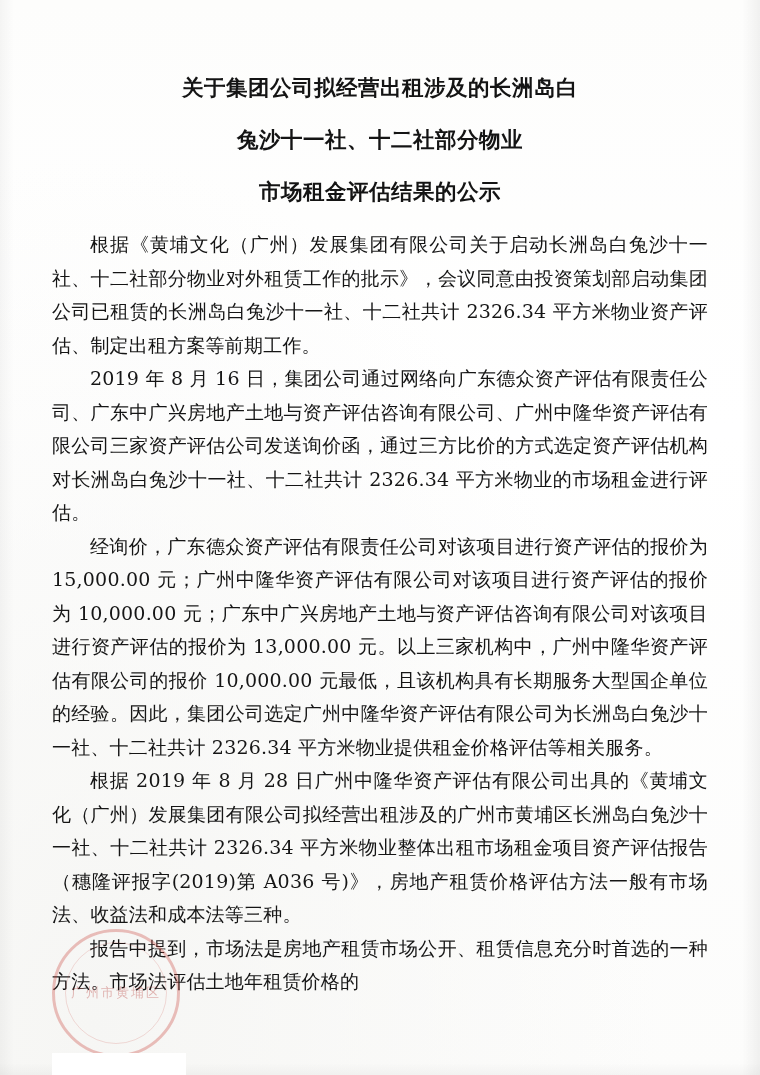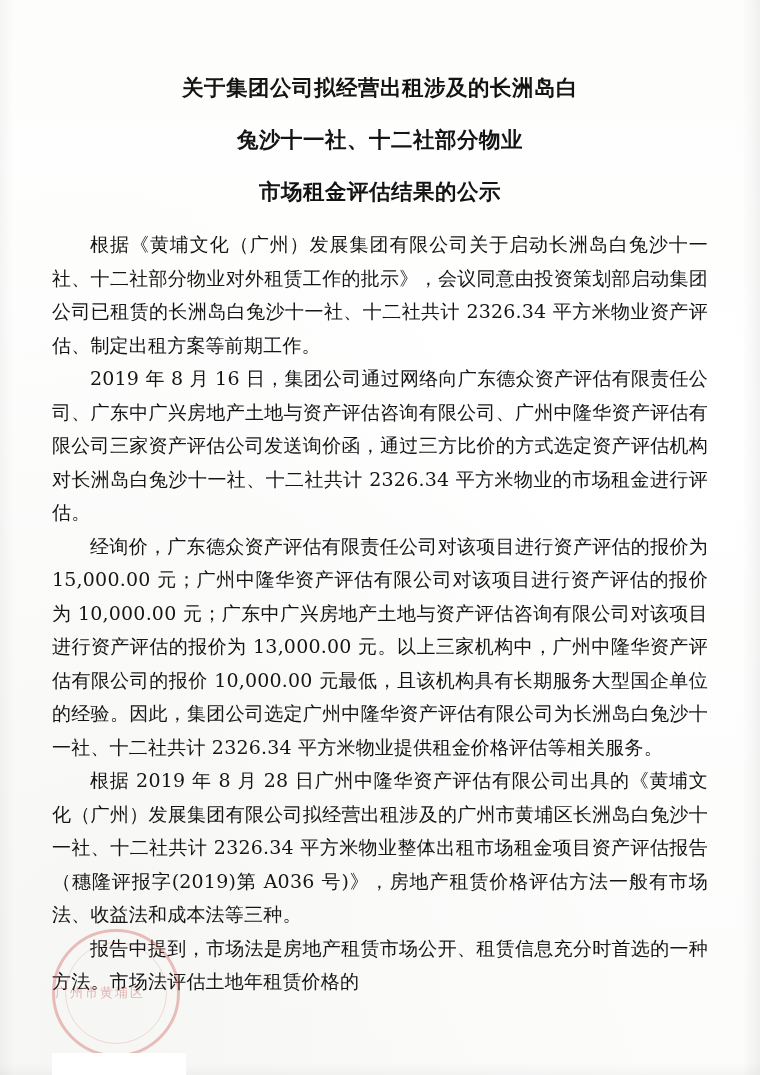--- a/index.html
+++ b/index.html
@@ -79,21 +79,21 @@
     top: 10px; left: 10px; right: 10px; bottom: 10px;
     border-radius: 50%;
     border: 1px solid rgba(196, 52, 44, 0.30);
   }
   .seal .seal-text {
     position: absolute;
     top: 50%;
     left: 0;
     width: 100%;
     transform: translateY(-50%);
-    text-align: left;
+    text-align: center;
     color: rgba(176, 44, 38, 0.6);
     font-size: 13px;
     letter-spacing: 2px;
     font-family: Liberation Serif, serif;
     white-space: nowrap;
   }
   .seal-mask {
     position: absolute;
     left: 52px;
     bottom: 0;

